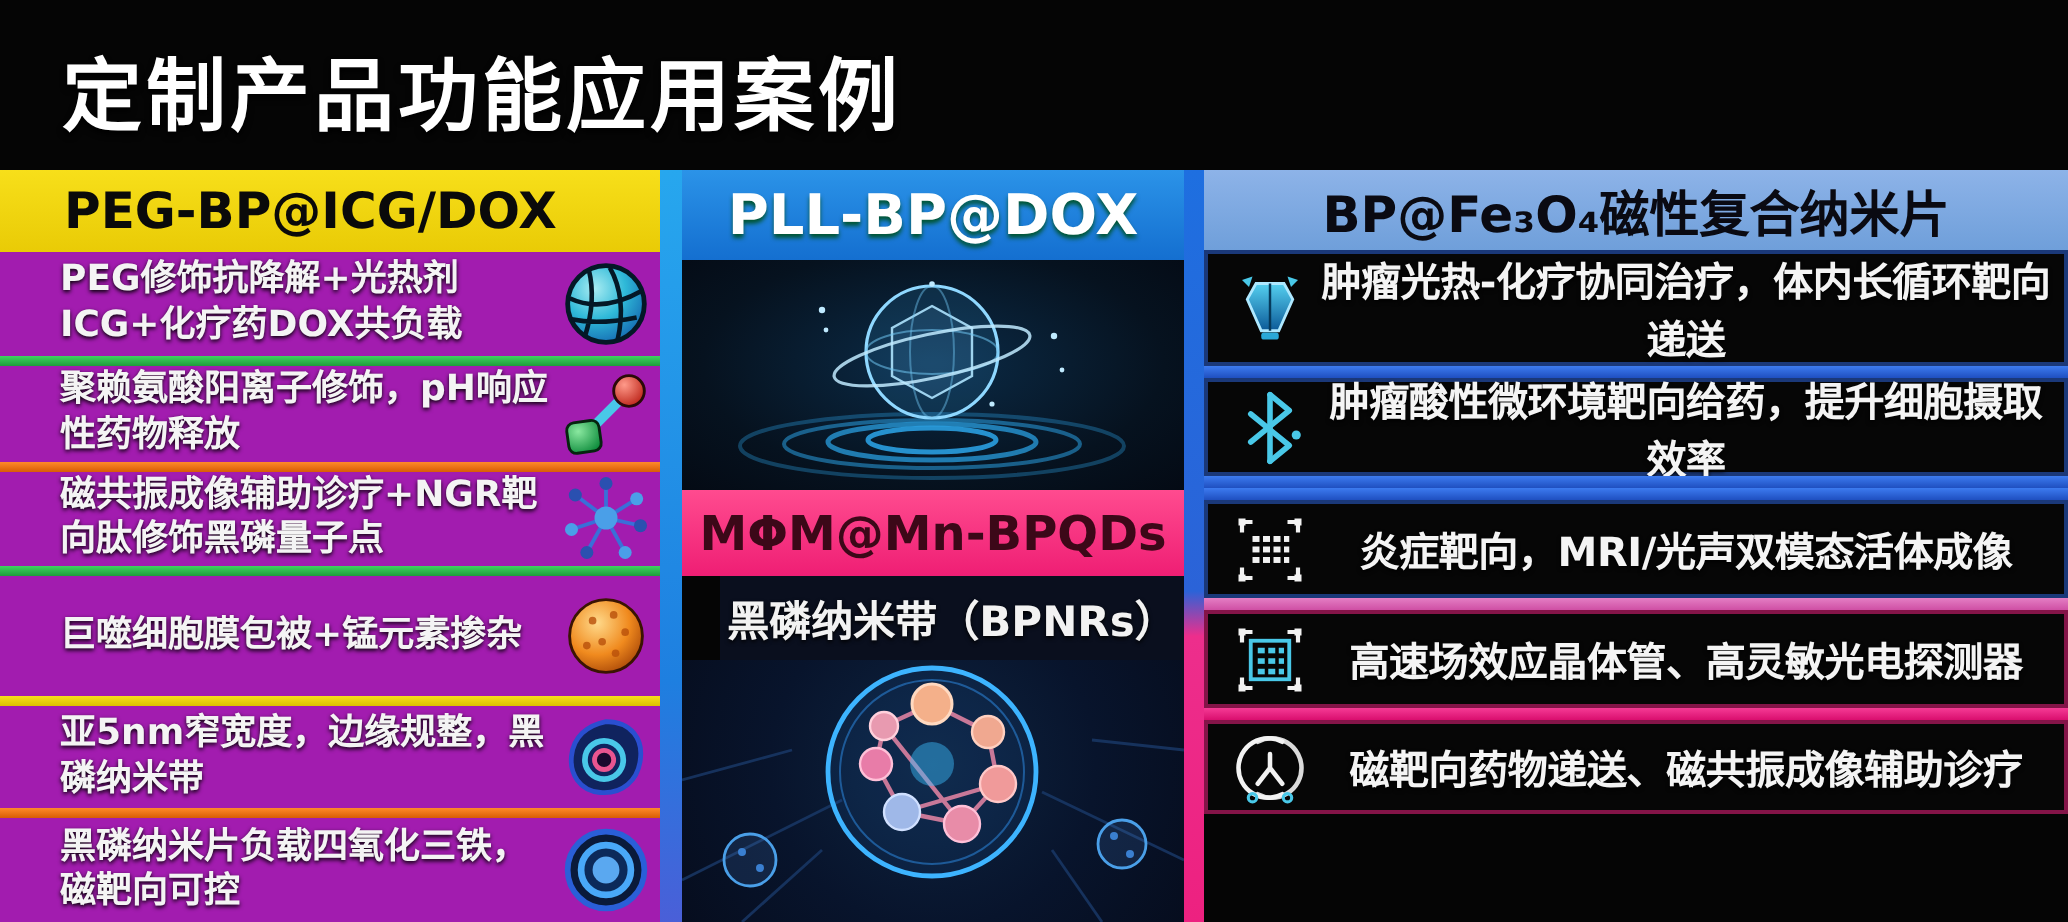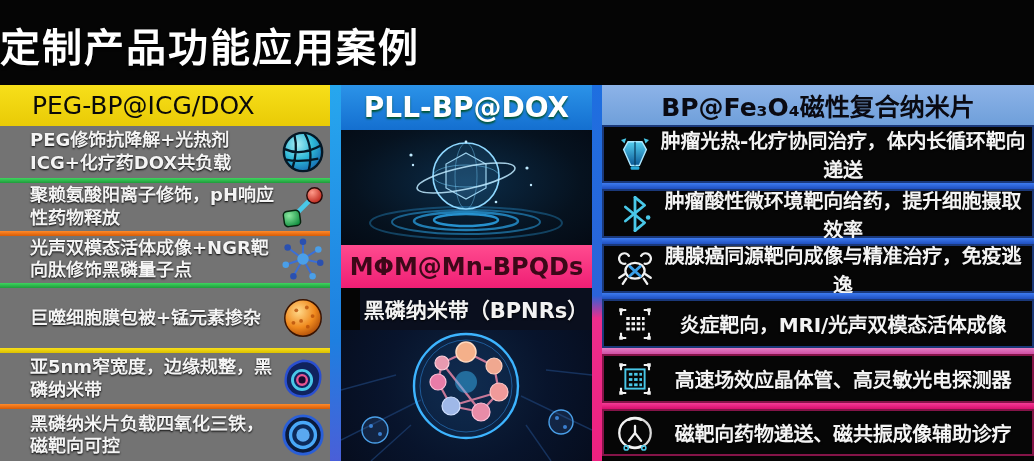--- a/index.html
+++ b/index.html
@@ -1,26 +1,26 @@
 <!DOCTYPE html>
 <html lang="zh-CN"><head>
 <meta charset="utf-8">
 <style>
   html,body{margin:0;padding:0;background:#111;}
   .slide{position:relative;width:1034px;height:461px;background:#050505;overflow:hidden;
          font-family:"DejaVu Sans","Liberation Sans",sans-serif;}
-  .page-title{position:absolute;left:0;top:16px;font-size:40px;font-weight:bold;color:#ffffff;
+  .page-title{position:absolute;left:31px;top:16px;font-size:40px;font-weight:bold;color:#ffffff;
               letter-spacing:2px;text-shadow:0 2px 3px #000;}
   .columns{position:absolute;top:85px;left:0;width:1034px;height:376px;display:flex;}
 
   
   .left-panel{width:330px;display:flex;flex-direction:column;}
   .left-header{height:43px;background:linear-gradient(180deg,#f7df1a,#e9cb06);display:flex;align-items:center;
-               padding-left:32px;font-size:25px;font-weight:normal;color:#0a0a0a;box-sizing:border-box;}
-  .left-row{display:flex;align-items:center;background:#737373;padding:0 4px 0 30px;box-sizing:border-box;}
+               padding-left:32px;font-size:25px;font-weight:bold;color:#0a0a0a;box-sizing:border-box;}
+  .left-row{display:flex;align-items:center;background:#a21caf;padding:0 4px 0 30px;box-sizing:border-box;}
   .left-text{flex:1;color:#f4f4f4;font-weight:bold;font-size:18px;line-height:1.25;text-shadow:0 1px 2px #000;}
   .icon-box{width:46px;height:46px;flex:none;margin-left:2px;}
   .hdiv{height:5px;width:100%;flex:none;}
   .div-green{background:linear-gradient(180deg,#3ed45e,#1f9c3c);}
   .div-orange{background:linear-gradient(180deg,#ff8a2a,#d85c05);}
   .div-yellow{background:linear-gradient(180deg,#f7df1a,#dcc000);}
 
   
   .vbar-left{width:11px;background:linear-gradient(180deg,#27a7ee 0%,#1e7fe0 68%,#4a5fd8 100%);}
   .vbar-right{width:10px;background:linear-gradient(180deg,#1e6fe0 0%,#2b63d8 56%,#ed2e8c 62%,#ed2180 100%);}
@@ -98,21 +98,21 @@
             </defs>
             <line x1="15" y1="33" x2="33" y2="15" stroke="#49c8e8" stroke-width="5"></line>
             <circle cx="36" cy="12" r="8" fill="url(#gL2r)" stroke="#2a0a08" stroke-width="1.5"></circle>
             <rect x="4" y="28" width="17" height="16" rx="4" transform="rotate(-8 12 36)" fill="url(#gL2g)" stroke="#06240f" stroke-width="1.5"></rect>
           </svg>
         </div>
       </div>
       <div class="hdiv div-orange"></div>
 
       <div class="left-row" style="height:50px">
-        <div class="left-text">光声双模态活体成像+NGR靶向肽修饰黑磷量子点</div>
+        <div class="left-text">磁共振成像辅助诊疗+NGR靶向肽修饰黑磷量子点</div>
         <div class="icon-box">
           <svg viewBox="0 0 48 48" width="46" height="46">
             <g stroke="#3a6fd8" stroke-width="2">
               <line x1="24" y1="24" x2="24" y2="6"></line>
                 <line x1="24" y1="24" x2="40" y2="14"></line>
               <line x1="24" y1="24" x2="42" y2="28"></line>
                 <line x1="24" y1="24" x2="34" y2="42"></line>
               <line x1="24" y1="24" x2="14" y2="42"></line>
                 <line x1="24" y1="24" x2="6" y2="30"></line>
               <line x1="24" y1="24" x2="8" y2="12"></line>
@@ -287,40 +287,20 @@
               <path d="M24 5 l11 9 -22 18"></path>
               <path d="M24 43 l11 -9 -22 -18"></path>
             </g>
             <circle cx="39" cy="28" r="2.6" fill="#49c8e8"></circle>
           </svg>
         </div>
         <div class="right-text">肿瘤酸性微环境靶向给药，提升细胞摄取效率</div>
       </div>
       <div class="rdiv div-blue"></div>
 
-      <div class="right-row" style="height:49px">
-        <div class="right-icon">
-          <svg viewBox="0 0 48 48" width="42" height="42">
-            <g stroke="#f2f2f2" stroke-width="2.6" fill="none" stroke-linecap="round">
-              <ellipse cx="24" cy="26" rx="11" ry="9"></ellipse>
-              <path d="M13 18 a6 6 0 1 1 4 -9"></path>
-              <path d="M35 18 a6 6 0 1 0 -4 -9"></path>
-              <path d="M12 30 l-6 4"></path>
-                <path d="M36 30 l6 4"></path>
-              <path d="M14 35 l-4 6"></path>
-                <path d="M34 35 l4 6"></path>
-            </g>
-            <g stroke="#3a9fe8" stroke-width="3.2" stroke-linecap="round">
-              <line x1="18" y1="21" x2="30" y2="32"></line>
-                <line x1="30" y1="21" x2="18" y2="32"></line>
-            </g>
-          </svg>
-        </div>
-        <div class="right-text">胰腺癌同源靶向成像与精准治疗，免疫逃逸</div>
-      </div>
       <div class="rdiv div-blue"></div>
 
       <div class="right-row" style="height:49px">
         <div class="right-icon">
           <svg viewBox="0 0 48 48" width="42" height="42">
             <g stroke="#f2f2f2" stroke-width="2.4" fill="none">
               <path d="M8 14 v-6 h6"></path>
                 <path d="M40 14 v-6 h-6"></path>
               <path d="M8 34 v6 h6"></path>
                 <path d="M40 34 v6 h-6"></path>

